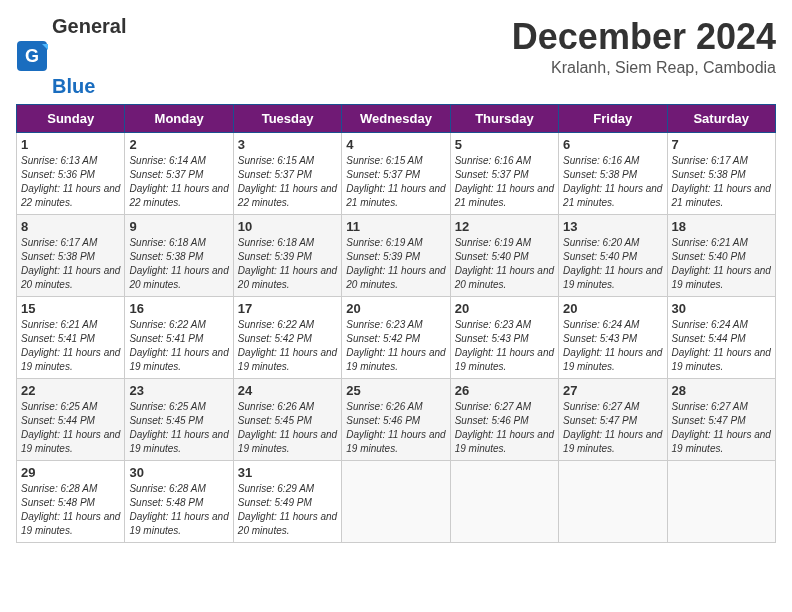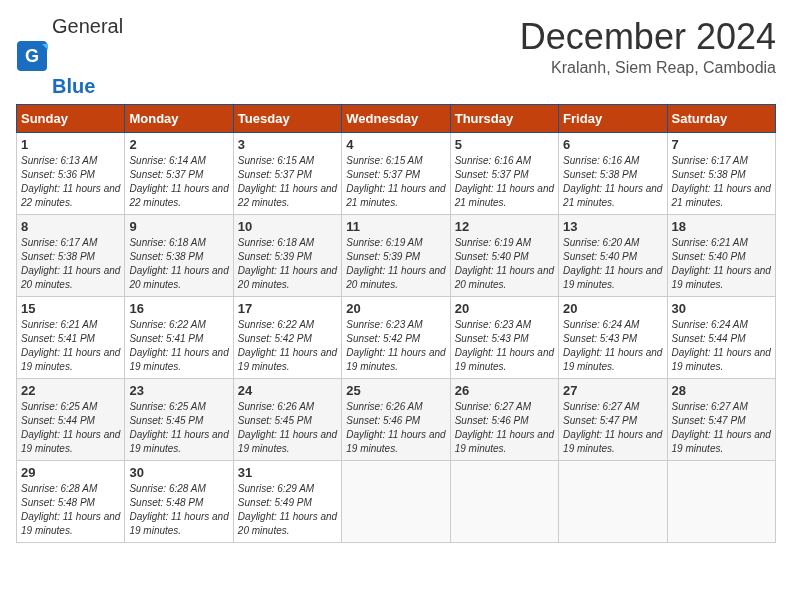--- a/index.html
+++ b/index.html
@@ -24,38 +24,38 @@
     .logo-row {
       display: flex;
       align-items: center;
       gap: 4px;
     }
     .title-area {
       text-align: right;
     }
     .month-title {
       font-size: 36px;
-      font-weight: normal;
+      font-weight: bold;
       color: #333;
     }
     .location-title {
       font-size: 16px;
       color: #555;
       margin-top: 1px;
     }
     .calendar {
       width: 100%;
       border-collapse: collapse;
       font-size: 11px;
     }
     .calendar th {
-      background-color: #c2410c;
+      background-color: #701a75;
       color: #fff;
       padding: 6px 4px;
-      text-align: left;
+      text-align: center;
       font-size: 13px;
       font-weight: bold;
       border: 1px solid #1a5090;
     }
     .calendar td {
       border: 1px solid #ccc;
       vertical-align: top;
       padding: 4px;
       width: calc(100% / 7);
       min-height: 80px;
@@ -89,21 +89,21 @@
 
 <div class="header-area">
   <div class="logo">
     <div class="logo-row">
       <svg width="32" height="32" viewBox="0 0 32 32">
         <rect x="1" y="1" width="30" height="30" rx="4" fill="#1a6dbf"></rect>
         <text x="16" y="22" text-anchor="middle" fill="white" font-size="18" font-weight="bold" font-family="Arial">G</text>
         <polygon points="26,4 32,10 32,4" fill="#4db8ff"></polygon>
       </svg>
       <div>
-        <div style="font-size:20px;font-weight:normal;line-height:1;">
+        <div style="font-size:20px;font-weight:bold;line-height:1;">
           <span style="color:#333;">General</span>
         </div>
         <div style="font-size:20px;font-weight:bold;line-height:1;margin-top:40px;">
           <span style="color:#1a6dbf;">Blue</span>
         </div>
       </div>
     </div>
   </div>
   <div class="title-area">
     <div class="month-title">December 2024</div>

